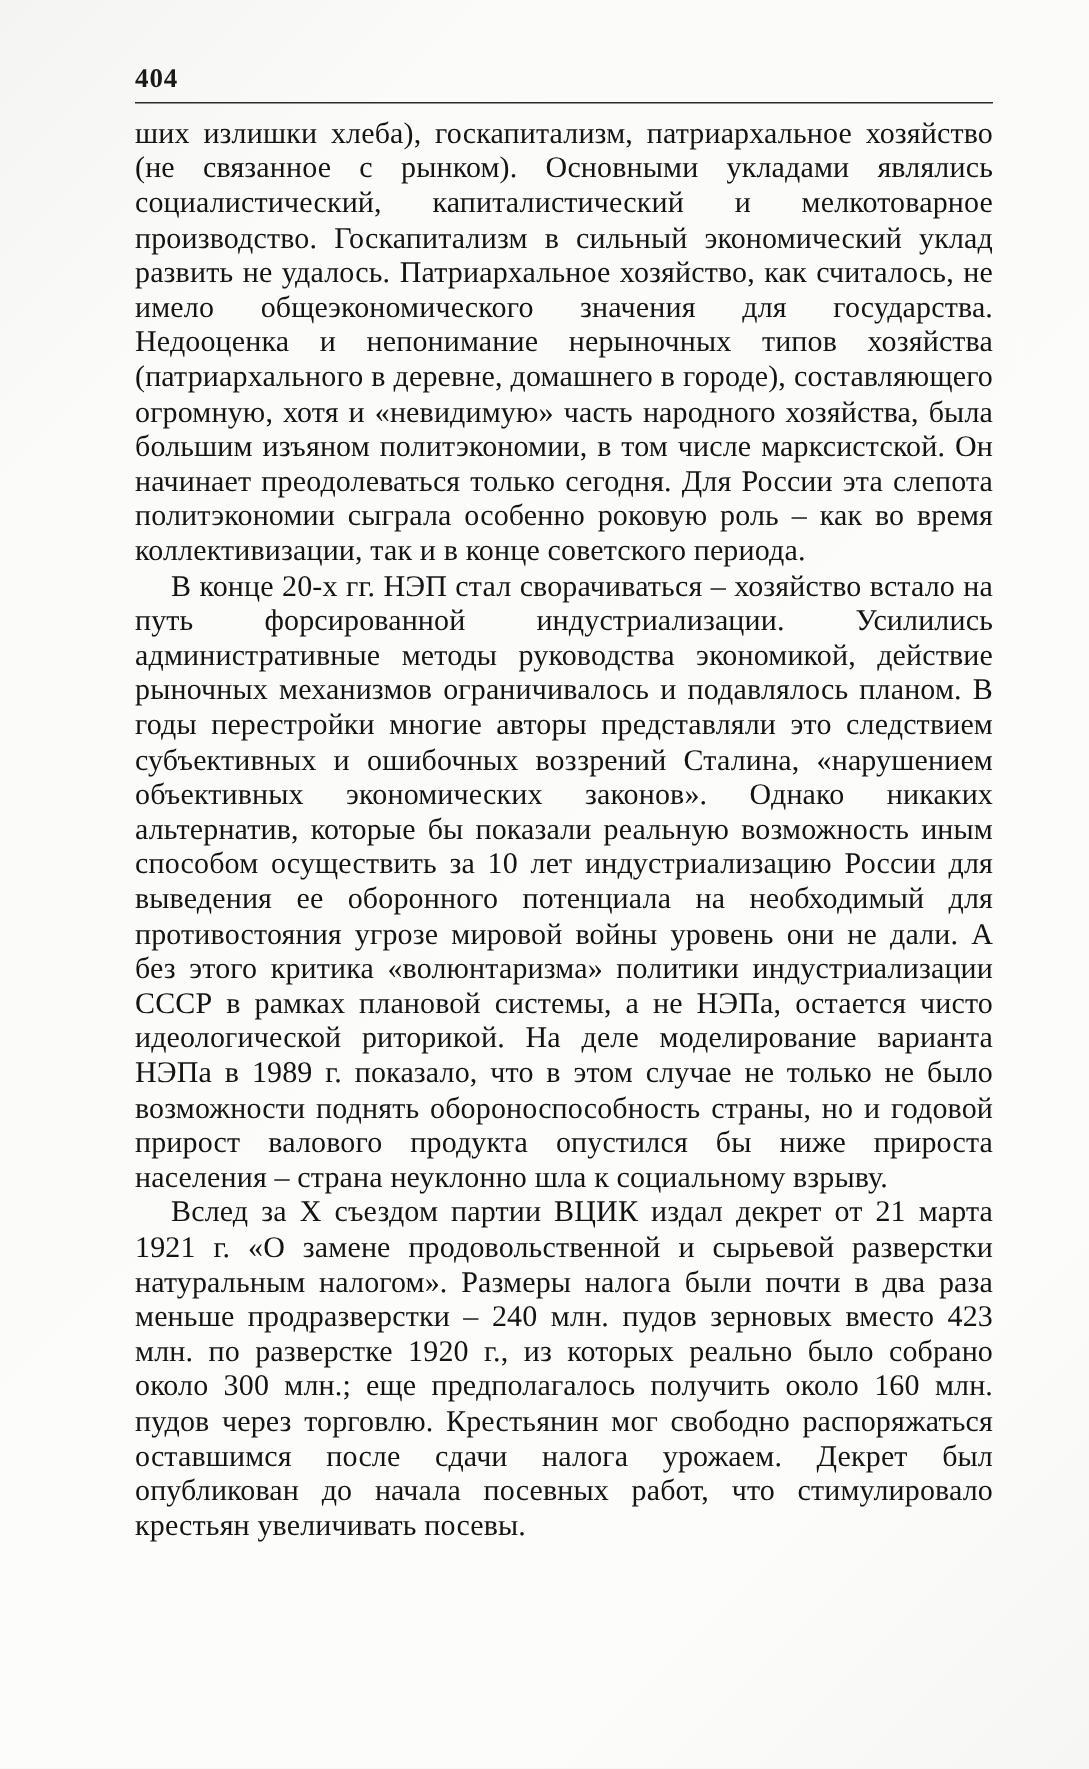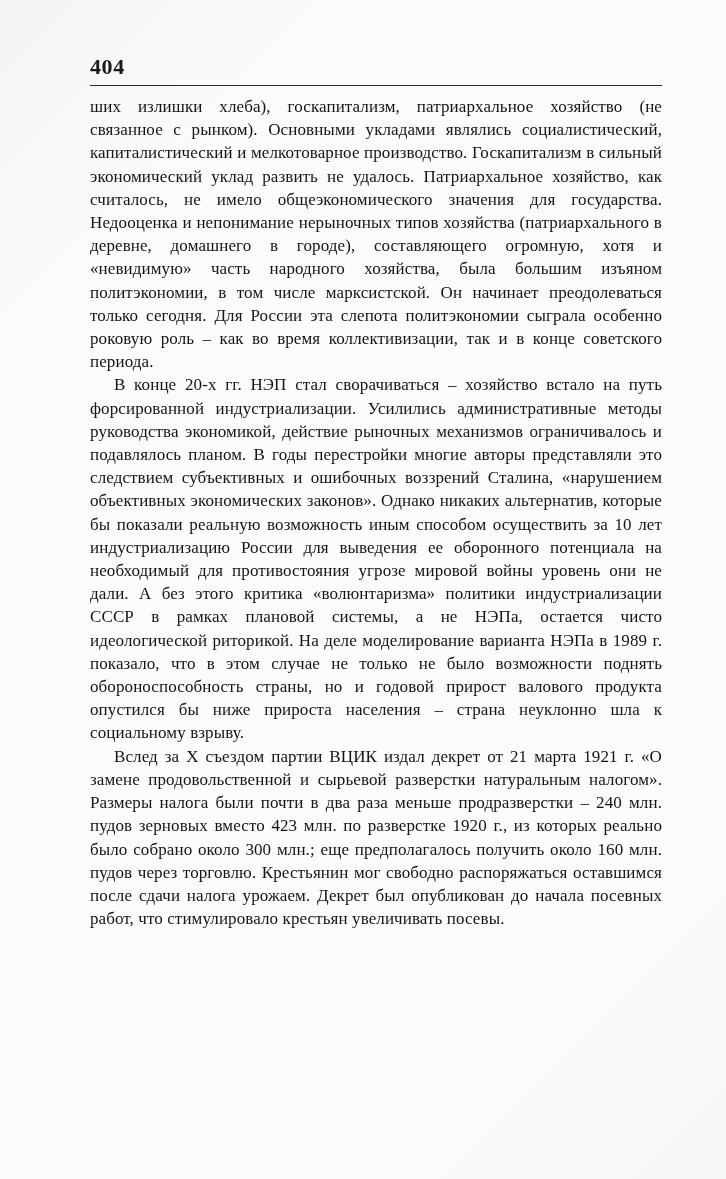--- a/index.html
+++ b/index.html
@@ -20,35 +20,34 @@
     background: linear-gradient(135deg, #f4f4f2 0%, #fbfbfa 18%, #fcfcfb 80%, #f6f6f4 100%);
     padding: 42px 64px 0 90px;
     position: relative;
   }
   .page-header {
     margin-bottom: 4px;
   }
   .page-number {
     display: inline-block;
     font-weight: bold;
-    font-size: 22px;
+    font-size: 18px;
     color: #191919;
     letter-spacing: 0.6px;
     padding-bottom: 3px;
-    margin-top: 12px;
   }
   .header-rule {
     border: none;
     border-top: 1.6px solid #2b2b2b;
     margin: 2px 0 9px 0;
     height: 0;
   }
   .content p {
     margin: 0;
-    font-size: 17px;
+    font-size: 20px;
     line-height: 23.2px;
     text-align: justify;
     color: #141414;
     letter-spacing: 0.1px;
     hyphens: auto;
     -webkit-hyphens: auto;
   }
   .content p.indent {
     text-indent: 24px;
   }

